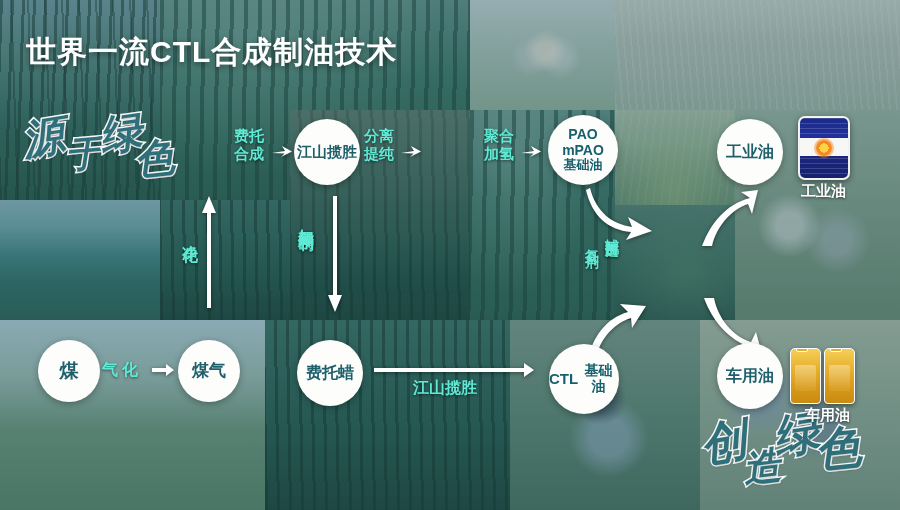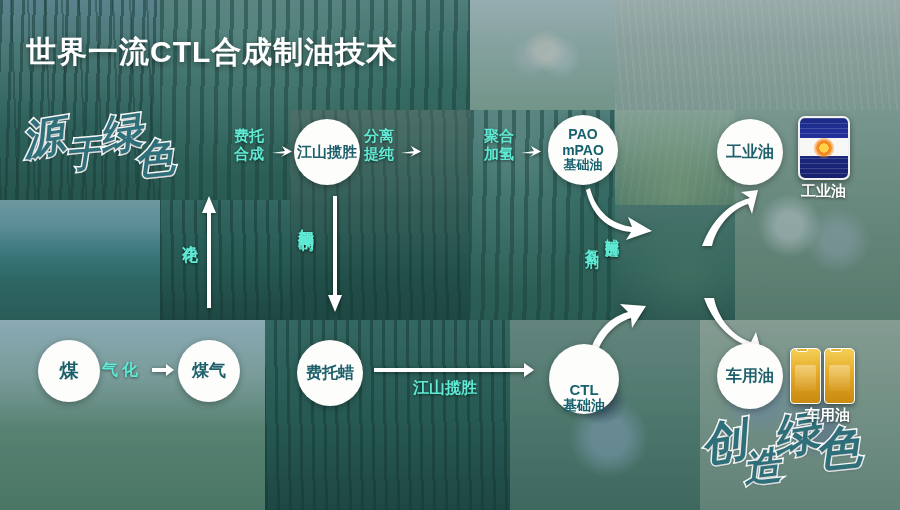--- a/index.html
+++ b/index.html
@@ -341,21 +341,21 @@
     <span>费托蜡</span>
   </div>
 
   <div class="arrow" style="left:374px;top:363px;">
     <svg width="160" height="14" viewBox="0 0 160 14">
         <path d="M0 5 L150 5 L150 0 L160 7 L150 14 L150 9 L0 9 Z" fill="#ffffff"></path>
       </svg>
   </div>
   <div class="clabel" style="left:413px;top:379px;font-size:16px;">江山揽胜</div>
 
-  <div class="node sub" style="left:549px;top:344px;width:70px;height:70px;font-size:15px;flex-direction:column;justify-content:flex-end;">
+  <div class="node sub" style="left:549px;top:344px;width:70px;height:70px;font-size:15px;flex-direction:row;">
     <span>CTL</span>
     <span class="l2" style="font-size:14px;">基础油</span>
   </div>
 
   <div class="node" style="left:717px;top:343px;width:66px;height:66px;font-size:16px;">
     <span>车用油</span>
   </div>
 
 </div>
 

